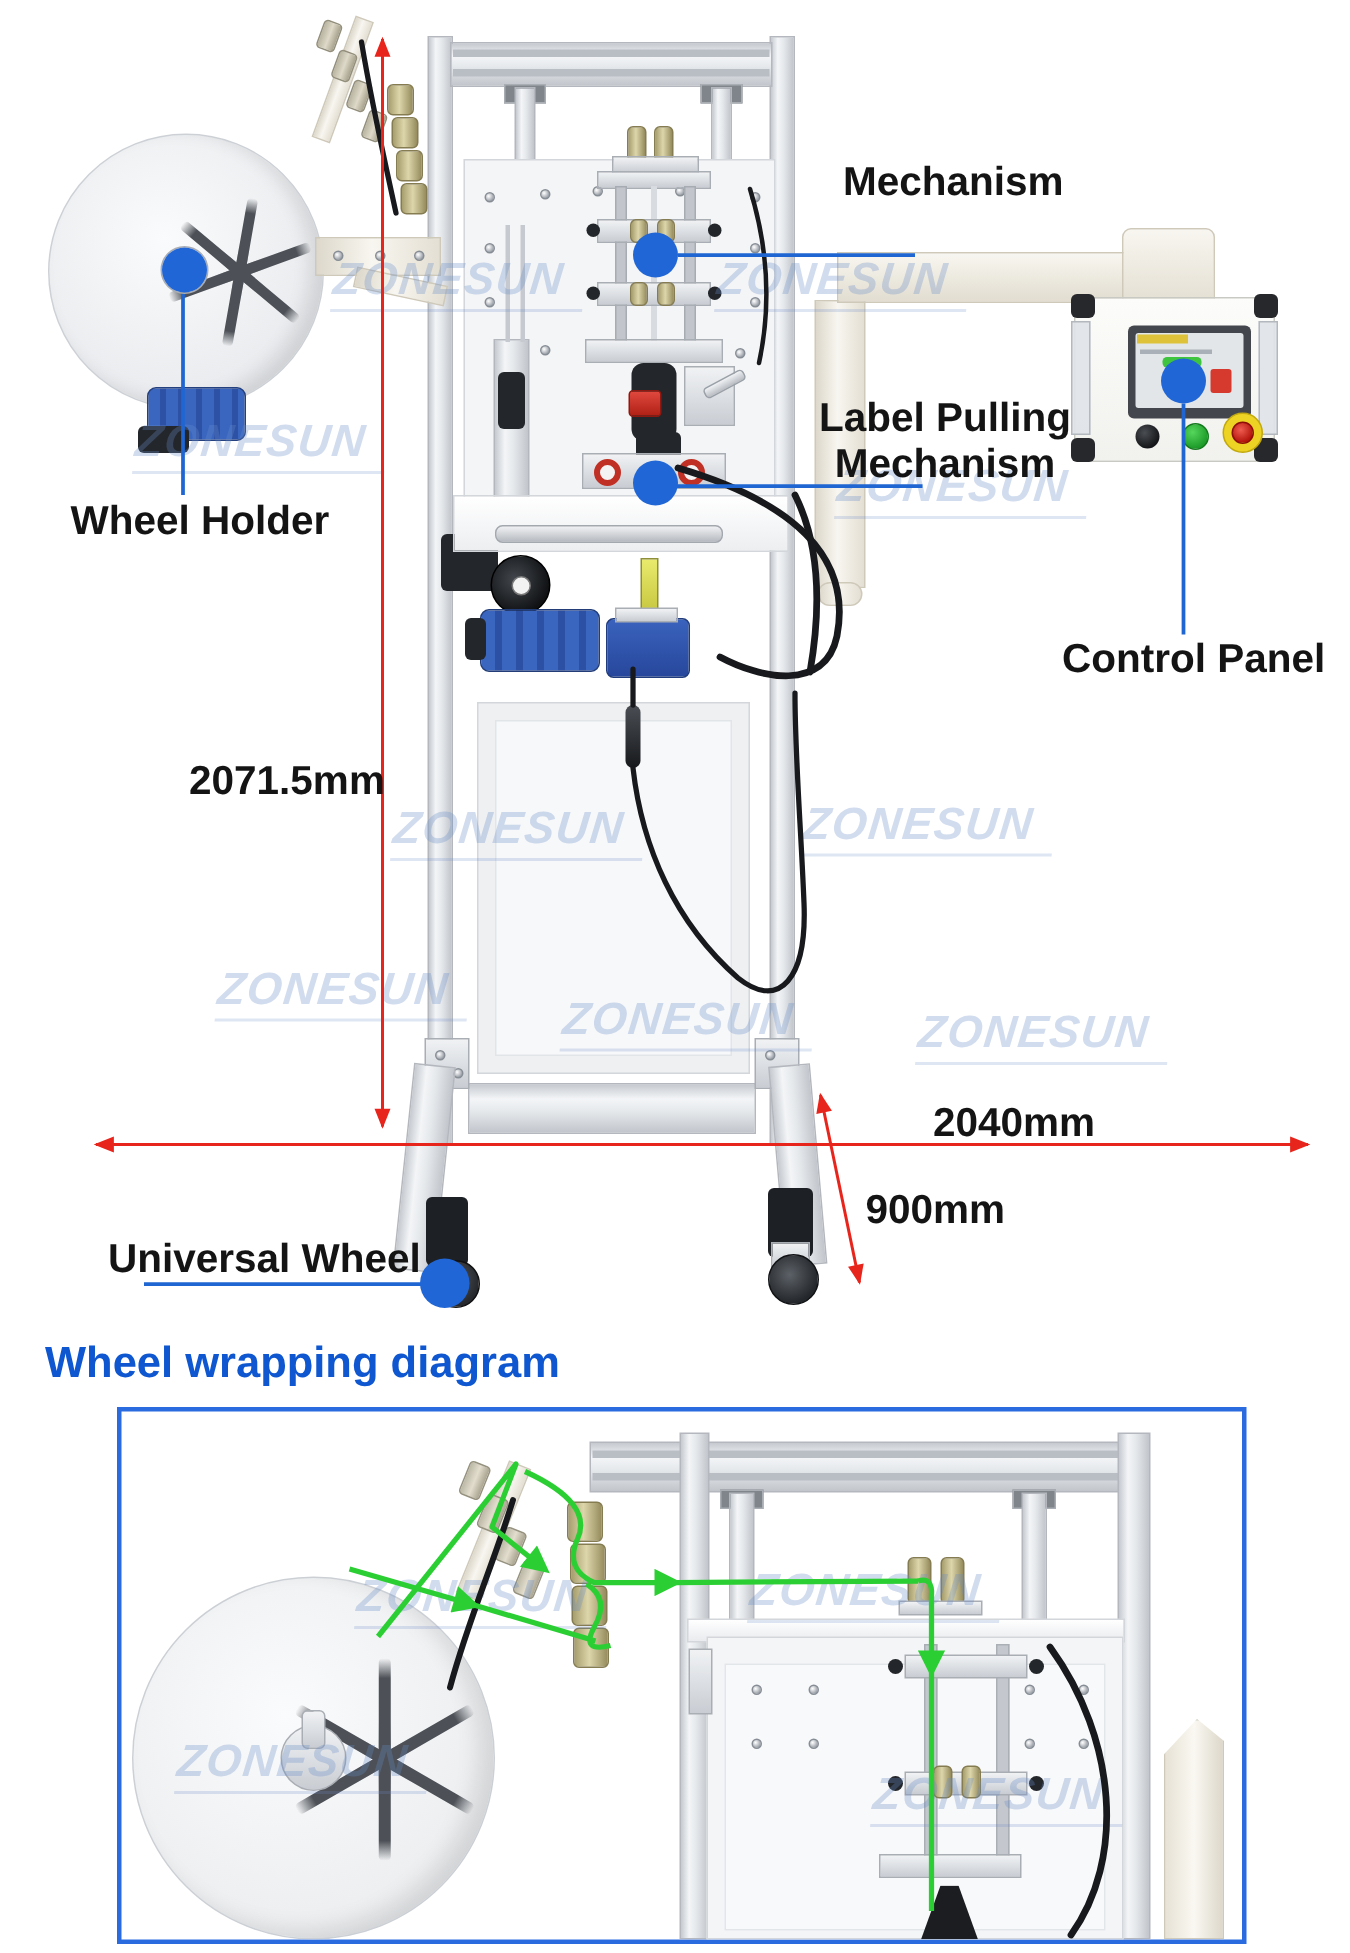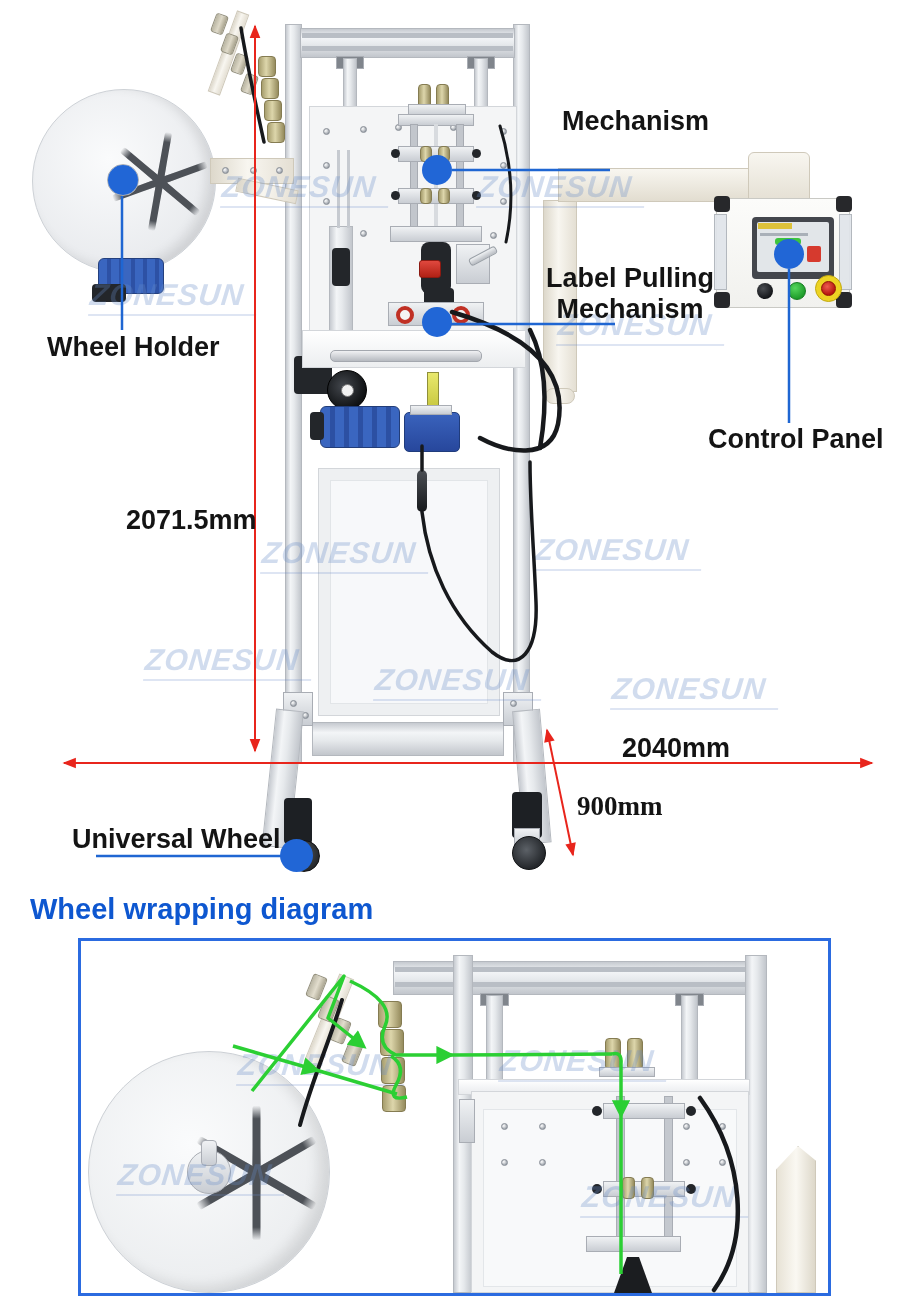--- a/index.html
+++ b/index.html
@@ -329,16 +329,16 @@
   <div class="lbl" style="left:540px;top:263px;width:180px;text-align:center;">
     <div>Label Pulling</div>
     <div>Mechanism</div>
   </div>
   <div class="lbl" style="left:47px;top:332px;">Wheel Holder</div>
   <div class="lbl" style="left:72px;top:824px;">Universal Wheel</div>
   <div class="lbl" style="left:708px;top:424px;">Control Panel</div>
 
   <div class="dim" style="left:126px;top:477px;width:126px;margin-top:28px;">2071.5mm</div>
   <div class="dim" style="left:622px;top:733px;">2040mm</div>
-  <div class="dim" style="left:577px;top:791px;font-family:Liberation Serif, serif;">900mm</div>
+  <div class="dim" style="left:577px;top:791px;">900mm</div>
 
   <div class="heading" style="left:30px;top:893px;color:#0e57d0;">Wheel wrapping diagram</div>
 </div>
 
 </body></html>

